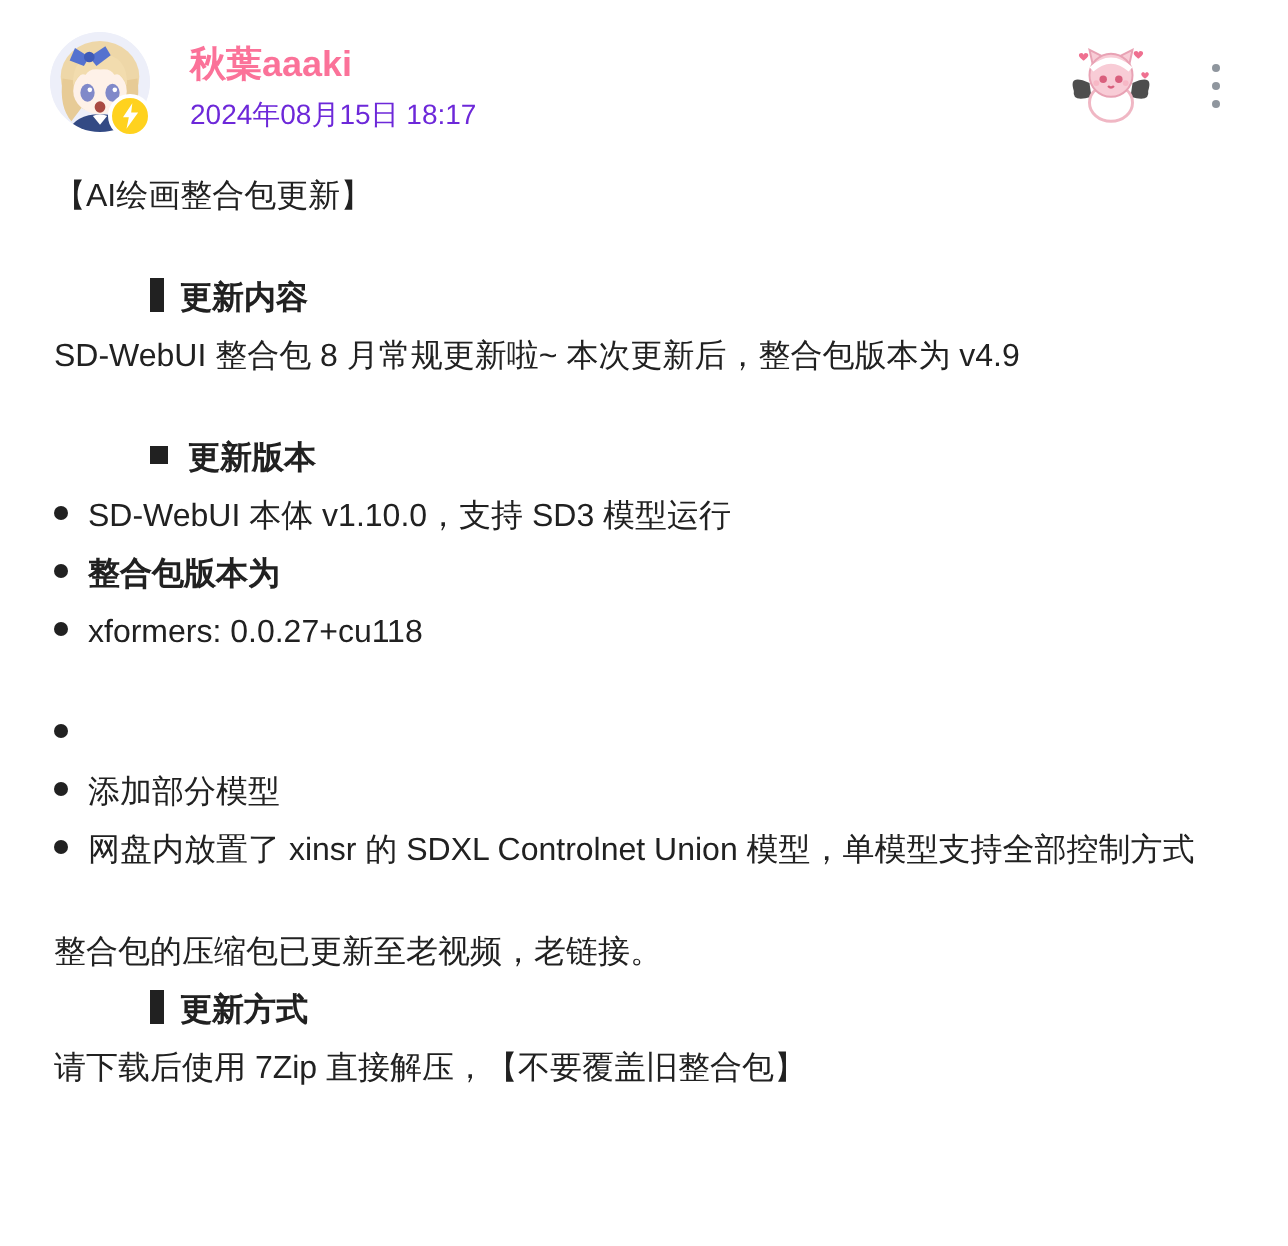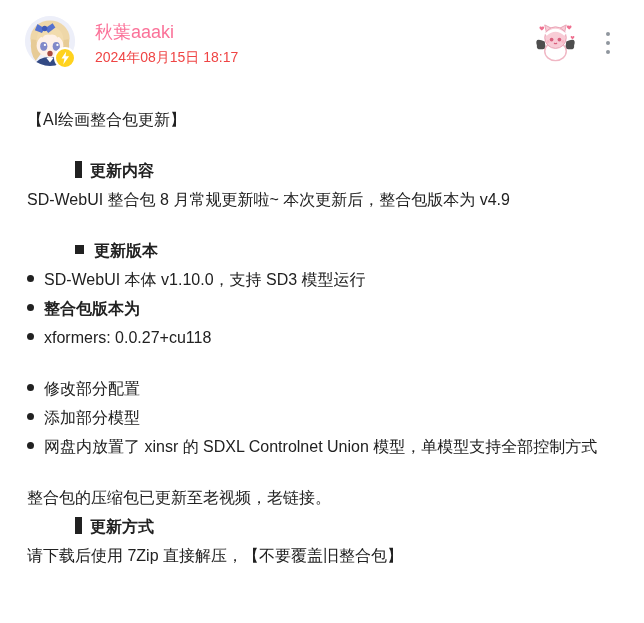--- a/index.html
+++ b/index.html
@@ -20,45 +20,44 @@
   .avatar-wrap svg { display: block; }
   .charge-badge {
     position: absolute; left: 54px; top: 47px;
     width: 22px; height: 22px; border-radius: 50%;
     background: #ffd21e; border: 2px solid #ffffff;
     box-sizing: border-box;
     display: flex; align-items: center; justify-content: center;
   }
   .username {
     position: absolute; left: 95px; top: 22px;
-    font-size: 18px; font-weight: normal; color: #fb7299;
+    font-size: 18px; font-weight: bold; color: #fb7299;
     cursor: pointer; line-height: 20px;
   }
   .post-date {
     position: absolute; left: 95px; top: 49px;
-    font-size: 14px; color: #ef4444; line-height: 16px;
+    font-size: 14px; color: #6d28d9; line-height: 16px;
   }
   .sticker {
     position: absolute; left: 533px; top: 21px;
     width: 45px; height: 45px;
   }
   .more-btn {
     position: absolute; left: 601px; top: 29px;
     padding: 3px 5px; cursor: pointer;
     display: flex; flex-direction: column; gap: 5px;
   }
   .more-btn .dot {
     width: 4px; height: 4px; border-radius: 50%;
     background: #8f969e;
   }
   
   .content {
     position: absolute; left: 27px; top: 84px; right: 6px;
     font-size: 16px;
-    margin-top: 21px;
   }
   .line {
     margin: 0; line-height: 29px; height: 29px;
     white-space: nowrap;
   }
   .spacer { height: 22px; }
   .heading-bar, .heading-square { font-weight: bold; padding-left: 48px; }
   .bold { font-weight: bold; }
   .marker-bar {
     display: inline-block; width: 7px; height: 17px;
@@ -141,21 +140,21 @@
       <p class="line title"><span>【AI绘画整合包更新】</span></p>
       <div class="spacer"></div>
       <p class="line heading-bar"><span class="marker-bar"></span><span>更新内容</span></p>
       <p class="line text"><span>SD-WebUI 整合包 8 月常规更新啦~ 本次更新后，整合包版本为 v4.9</span></p>
       <div class="spacer"></div>
       <p class="line heading-square"><span class="marker-square"></span><span>更新版本</span></p>
       <p class="line bullet"><span class="marker-dot"></span><span>SD-WebUI 本体 v1.10.0，支持 SD3 模型运行</span></p>
       <p class="line bullet bold"><span class="marker-dot"></span><span>整合包版本为</span></p>
       <p class="line bullet"><span class="marker-dot"></span><span>xformers: 0.0.27+cu118</span></p>
       <div class="spacer"></div>
-      <p class="line bullet"><span class="marker-dot"></span><span>修改部分配置</span></p>
+      <p class="line bullet"><span class="marker-dot"></span></p>
       <p class="line bullet"><span class="marker-dot"></span><span>添加部分模型</span></p>
       <p class="line bullet"><span class="marker-dot"></span><span>网盘内放置了 xinsr 的 SDXL Controlnet Union 模型，单模型支持全部控制方式</span></p>
       <div class="spacer"></div>
       <p class="line text"><span>整合包的压缩包已更新至老视频，老链接。</span></p>
       <p class="line heading-bar"><span class="marker-bar"></span><span>更新方式</span></p>
       <p class="line text"><span>请下载后使用 7Zip 直接解压，【不要覆盖旧整合包】</span></p>
     </div>
 
 </div>
 

